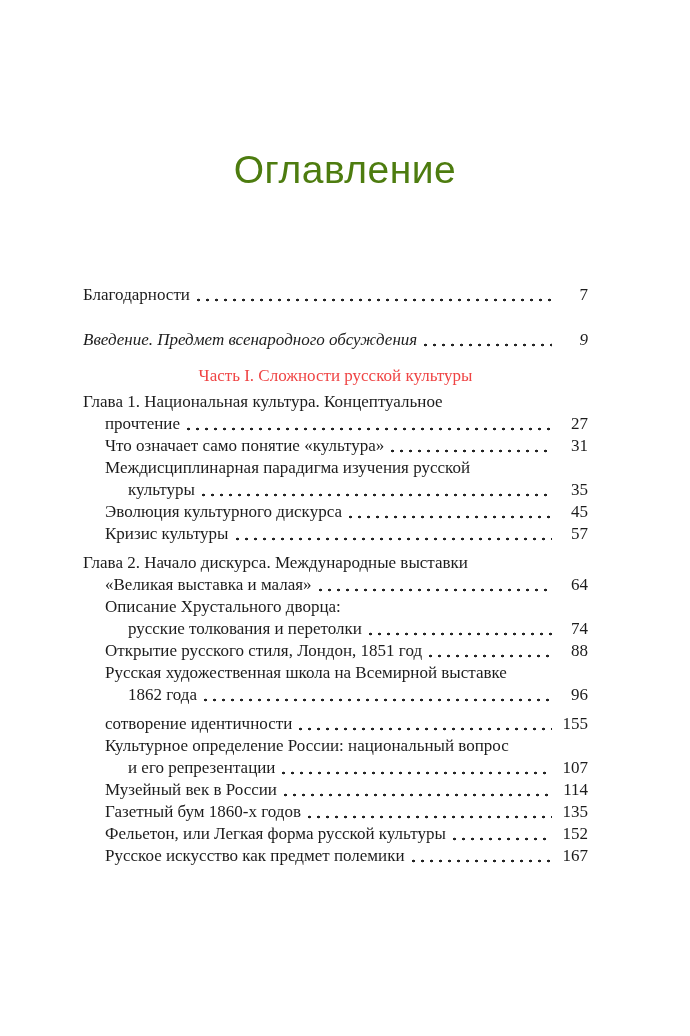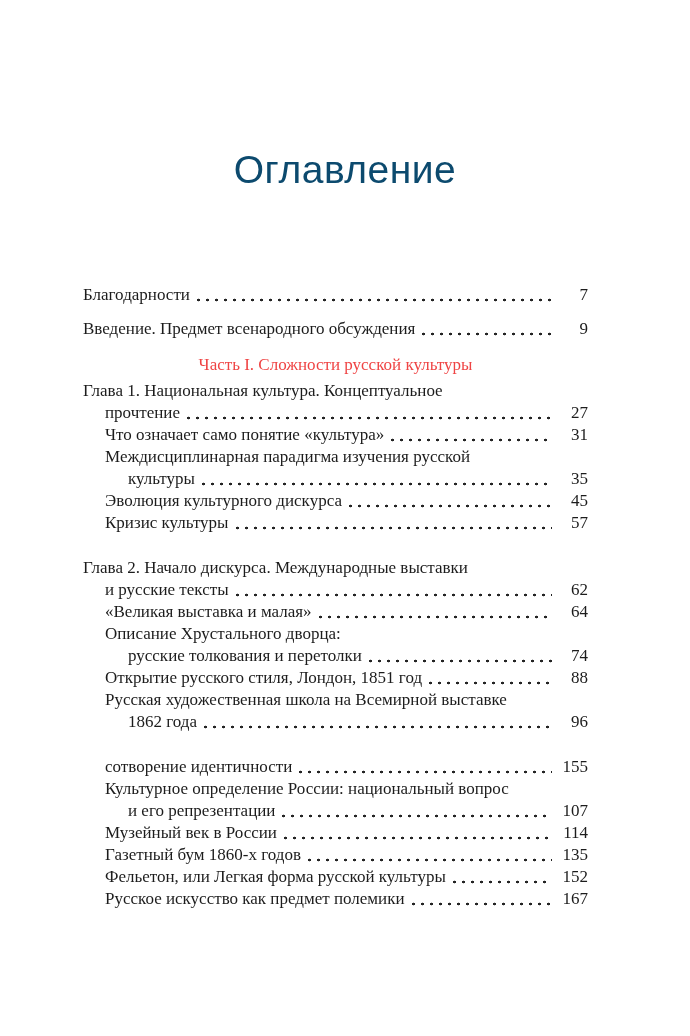--- a/index.html
+++ b/index.html
@@ -18,33 +18,33 @@
   }
   .toc-title {
     margin: 0;
     padding-top: 150px;
     font-family: "Liberation Sans", sans-serif;
     font-weight: 400;
     font-size: 39px;
     line-height: 1;
     letter-spacing: 0.5px;
     text-align: center;
-    color: #0c4a6e;
+    color: #4d7c0f;
   }
   .entries {
     margin-top: 95px;
     padding-left: 83px;
     padding-right: 102px; 
     font-size: 17px;
     line-height: 22px;
   }
   .entry { margin: 0; }
-  .gap-large { margin-top: 12px; }
+  .gap-large { margin-top: 23px; font-style: italic; }
   .gap-medium { margin-top: 14px; }
-  .gap-chapter { margin-top: 23px; }
+  .gap-chapter { margin-top: 7px; }
   .section-heading {
     text-align: center;
     line-height: 22px;
     margin-bottom: 4px;
     color: #ef4444;
   }
   .line {
     display: flex;
     align-items: baseline;
   }
@@ -128,25 +128,20 @@
         <div class="line indent-1">
           <span class="line-text">Кризис культуры</span>
           <span class="leader"></span>
           <span class="pagenum">57</span>
         </div>
       </div>
       <div class="entry gap-chapter">
         <div class="line indent-0">
           <span class="line-text">Глава 2. Начало дискурса. Международные выставки</span>
         </div>
-        <div class="line indent-1">
-          <span class="line-text">и русские тексты</span>
-          <span class="leader"></span>
-          <span class="pagenum">62</span>
-        </div>
       </div>
       <div class="entry">
         <div class="line indent-1">
           <span class="line-text">«Великая выставка и малая»</span>
           <span class="leader"></span>
           <span class="pagenum">64</span>
         </div>
       </div>
       <div class="entry">
         <div class="line indent-1">

